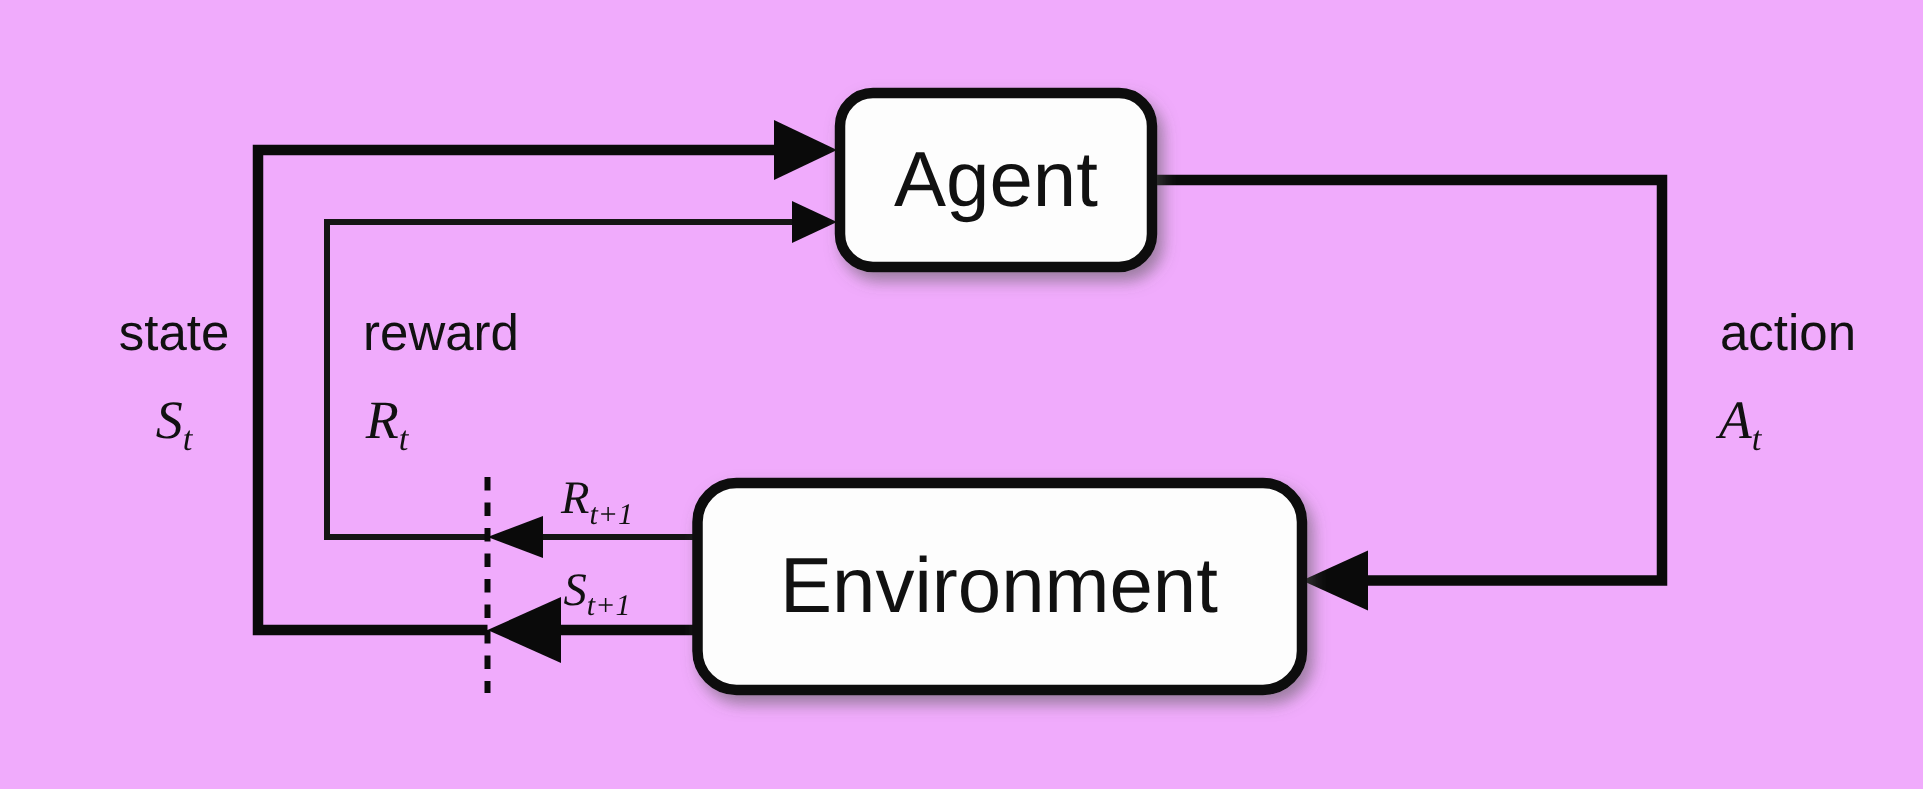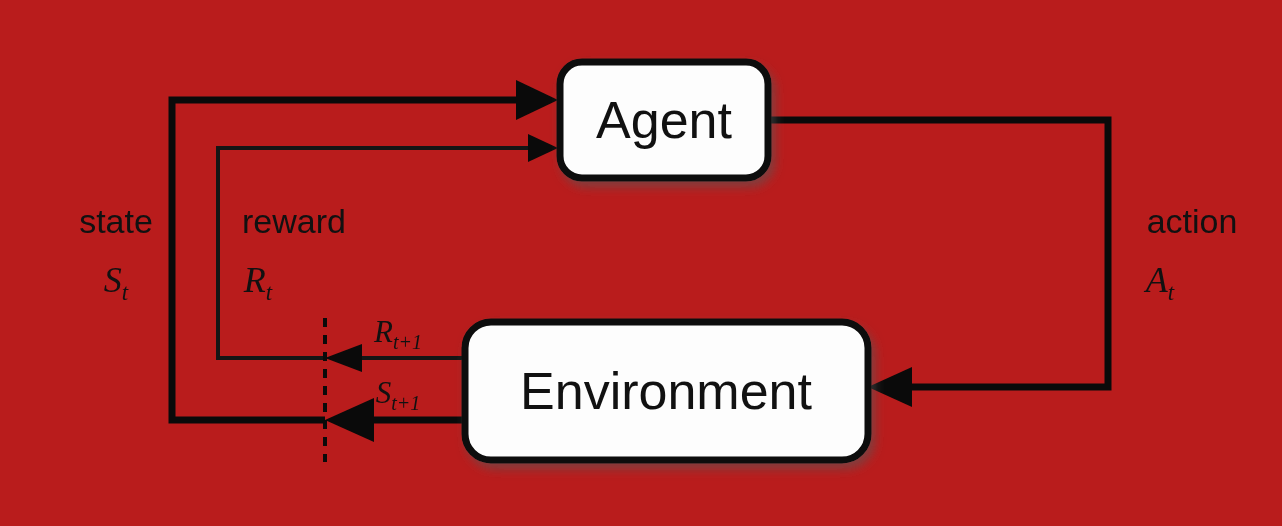--- a/index.html
+++ b/index.html
@@ -7,21 +7,21 @@
     padding: 0;
     background: #ffffff;
   }
   body {
     font-family: "Liberation Sans", sans-serif;
   }
   #diagram-root {
     position: relative;
     width: 1282px;
     height: 526px;
-    background: #b91c1c;
+    background: #f0abfc;
     overflow: hidden;
   }
   #diagram-svg {
     position: absolute;
     left: 0;
     top: 0;
     width: 1282px;
     height: 526px;
   }
   .node-label {

